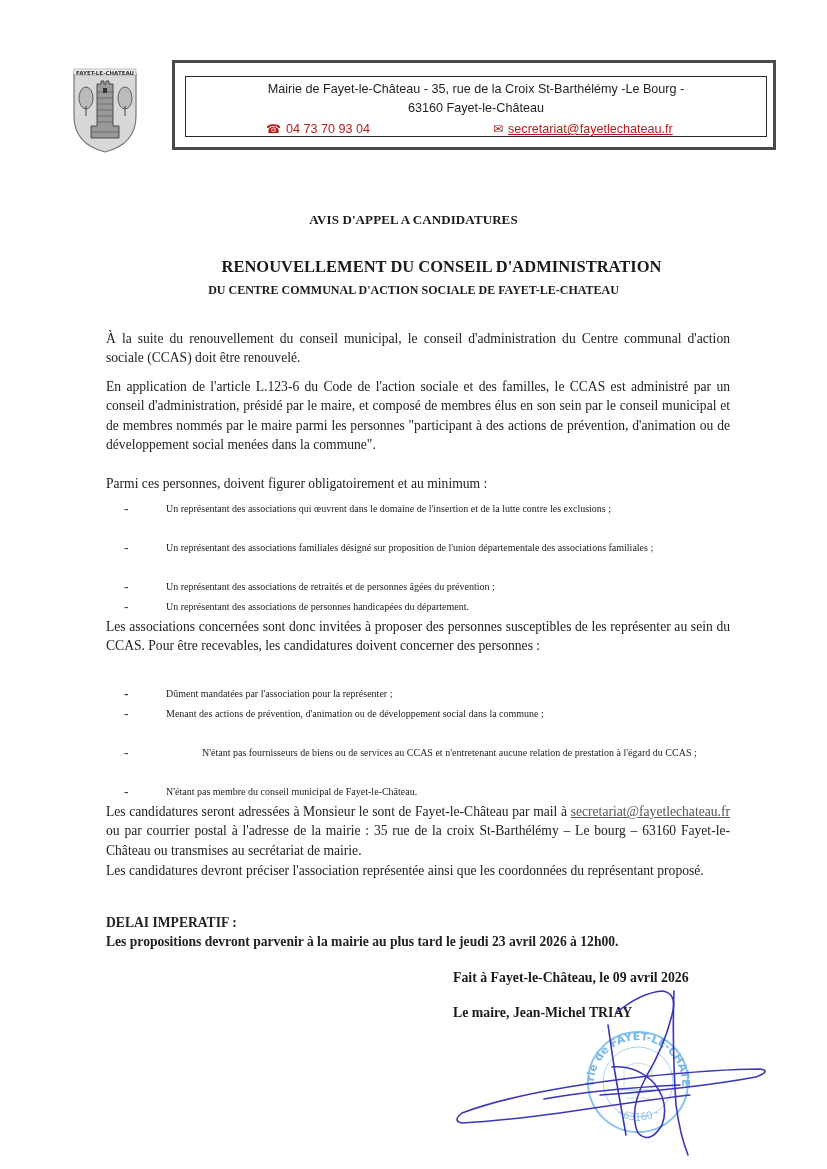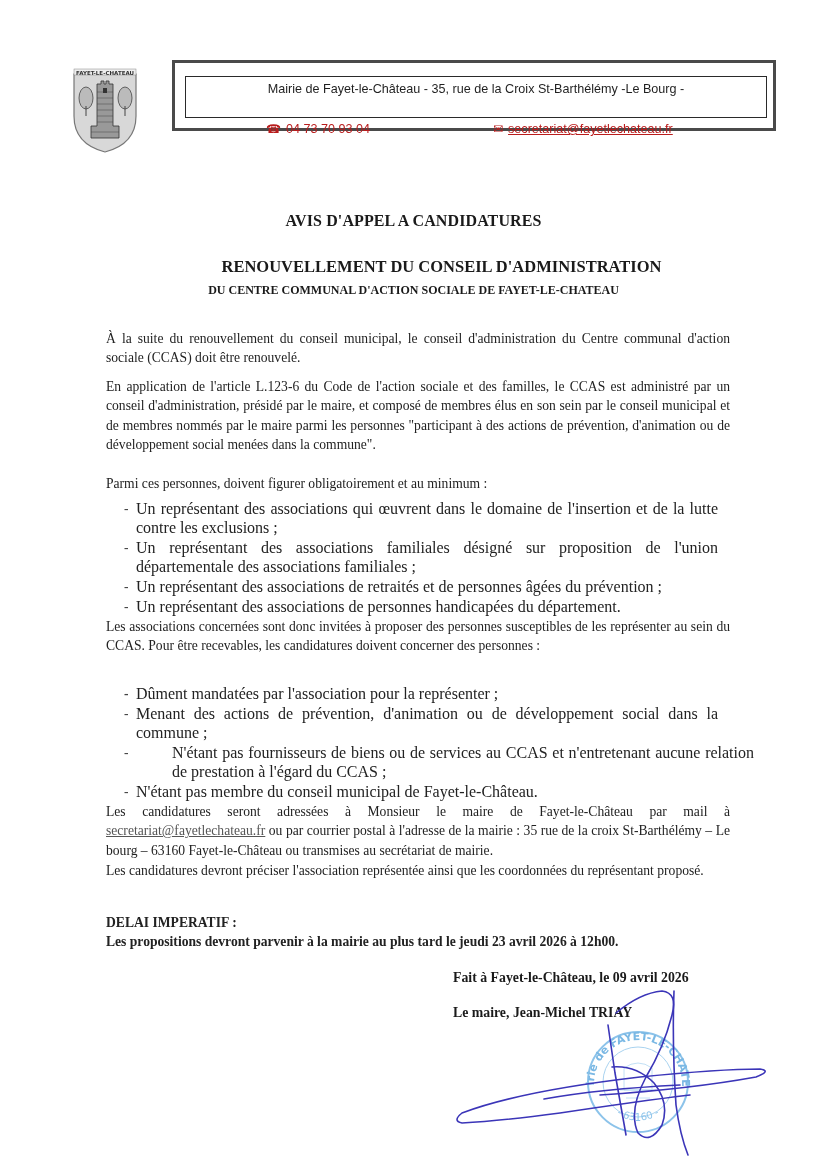--- a/index.html
+++ b/index.html
@@ -1,47 +1,47 @@
 <!DOCTYPE html>
 <html><head>
 <meta charset="utf-8">
 <style>
   html, body { margin: 0; padding: 0; background: #ffffff; }
   body { width: 827px; height: 1169px; position: relative; overflow: hidden;
          font-family: "Liberation Serif", "DejaVu Serif", serif; color: #1a1a1a; }
 
   
   .coat { position: absolute; left: 70px; top: 66px; width: 70px; height: 88px; }
-  .frame-outer { position: absolute; left: 172px; top: 60px; width: 604px; height: 71px;
+  .frame-outer { position: absolute; left: 172px; top: 60px; width: 604px; height: 90px;
                  border: 3px solid #4a4a4a; box-sizing: border-box; }
   .frame-inner { position: absolute; left: 10px; top: 13px; right: 6px; bottom: 10px;
                  border: 1.5px solid #2a2a2a; box-sizing: border-box; }
   .hdr-line { position: absolute; left: 0; right: 0; text-align: center;
               font-family: "Liberation Sans", "DejaVu Sans", sans-serif; font-size: 12.6px; color: #1f1f1f; }
   .hdr-l1 { top: 5px; }
   .hdr-l2 { top: 24px; }
   .hdr-contact { position: absolute; top: 45px; font-family: "Liberation Sans", "DejaVu Sans", sans-serif;
                  font-size: 12.6px; color: #b91c1c; white-space: nowrap; }
   .hdr-phone { left: 80px; }
   .hdr-mail { left: 307px; }
   .hdr-mail .addr { text-decoration: underline; }
   .ico { display: inline-block; margin-right: 5px; font-size: 12px; }
 
   
   .t { position: absolute; left: 0; width: 827px; text-align: center; font-weight: bold;
        font-family: "Liberation Serif", "DejaVu Serif", serif; color: #1a1a1a; }
-  .t1 { top: 212px; font-size: 16px; letter-spacing: 0.1px; }
+  .t1 { top: 212px; font-size: 13px; letter-spacing: 0.1px; }
   .t2 { top: 257px; font-size: 16.5px; margin-left: 28px; }
   .t3 { top: 283px; font-size: 12px; text-align: center; }
 
   
   .p { position: absolute; left: 106px; width: 624px; font-size: 13.6px; line-height: 19.4px;
        text-align: justify; color: #222; }
   .p-last { text-align-last: left; }
-  .li { position: absolute; left: 136px; width: 582px; font-size: 16px; line-height: 19.4px;
+  .li { position: absolute; left: 166px; width: 582px; font-size: 10px; line-height: 19.4px;
         text-align: justify; color: #222; }
   .dash { position: absolute; left: 124px; font-size: 13.6px; line-height: 19.4px; color: #444; }
   .bold { font-weight: bold; }
   .u { text-decoration: underline; color: #555; }
 
   .sig-place { position: absolute; left: 453px; top: 970px; font-size: 13.8px; font-weight: bold; color: #1a1a1a; }
   .sig-name { position: absolute; left: 453px; top: 1005px; font-size: 13.8px; font-weight: bold; color: #1a1a1a; }
 
   .stamp { position: absolute; left: 580px; top: 1028px; width: 116px; height: 108px; }
   .signature { position: absolute; left: 440px; top: 985px; width: 340px; height: 180px; }
@@ -66,20 +66,21 @@
     <line x1="27" y1="50" x2="43" y2="50"></line>
       <line x1="27" y1="56" x2="43" y2="56"></line>
     <line x1="21" y1="66" x2="49" y2="66"></line>
   </g>
   <rect x="33" y="22" width="4" height="5" fill="#333"></rect>
 </svg>
 
 <div class="frame-outer">
   <div class="frame-inner">
     <div class="hdr-line hdr-l1">Mairie de Fayet-le-Château - 35, rue de la Croix St-Barthélémy -Le Bourg -</div>
+    <div class="hdr-line hdr-l2">63160 Fayet-le-Château</div>
     <div class="hdr-contact hdr-phone">
       <span class="ico">☎</span><span>04 73 70 93 04</span>
     </div>
     <div class="hdr-contact hdr-mail">
       <span class="ico">✉</span><span class="addr">secretariat@fayetlechateau.fr</span>
     </div>
   </div>
 </div>
 
 <div class="t t1">AVIS D'APPEL A CANDIDATURES</div>
@@ -104,21 +105,21 @@
 <span class="dash bold" style="top:684px;">-</span>
 <div class="li p-last" style="top:684px;">Dûment mandatées par l'association pour la représenter ;</div>
 <span class="dash" style="top:704px;">-</span>
 <div class="li p-last" style="top:704px;">Menant des actions de prévention, d'animation ou de développement social dans la commune ;</div>
 <span class="dash" style="top:743px;">-</span>
 <div class="li p-last" style="top:743px;margin-left:36px;">N'étant pas fournisseurs de biens ou de services au CCAS et n'entretenant aucune relation de prestation à l'égard du CCAS ;</div>
 <span class="dash" style="top:782px;">-</span>
 <div class="li p-last" style="top:782px;">N'étant pas membre du conseil municipal de Fayet-le-Château.</div>
 
 <div class="p p-last" style="top:802px;">
-  <span>Les candidatures seront adressées à Monsieur le maire de Fayet-le-Château par mail à</span>
+  <span>Les candidatures seront adressées à Monsieur le sont de Fayet-le-Château par mail à</span>
   <span class="u">secretariat@fayetlechateau.fr</span>
   <span>ou par courrier postal à l'adresse de la mairie : 35 rue de la croix St-Barthélémy – Le bourg – 63160 Fayet-le-Château ou transmises au secrétariat de mairie.</span>
 </div>
 <div class="p p-last" style="top:861px;">Les candidatures devront préciser l'association représentée ainsi que les coordonnées du représentant proposé.</div>
 
 <div class="p bold" style="top:913px;">DELAI IMPERATIF :</div>
 <div class="p p-last" style="top:932px;font-weight:bold;">Les propositions devront parvenir à la mairie au plus tard le jeudi 23 avril 2026 à 12h00.</div>
 
 <div class="sig-place">Fait à Fayet-le-Château, le 09 avril 2026</div>
 <div class="sig-name">Le maire, Jean-Michel TRIAY</div>

